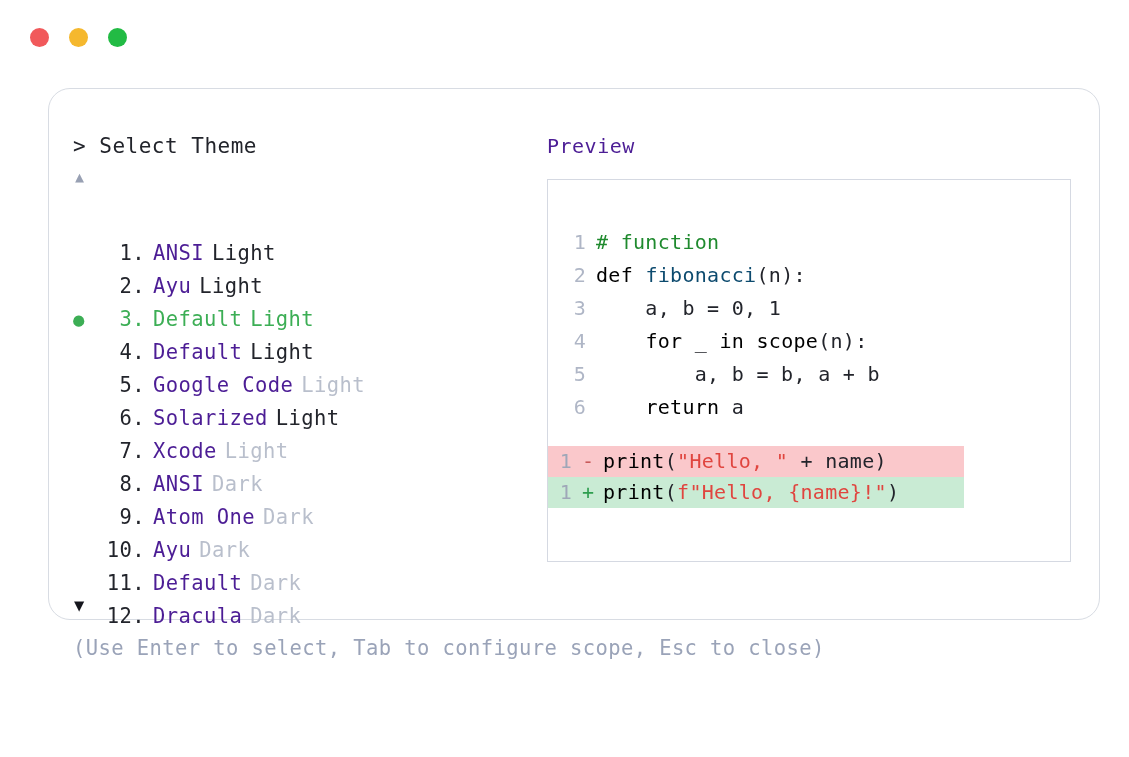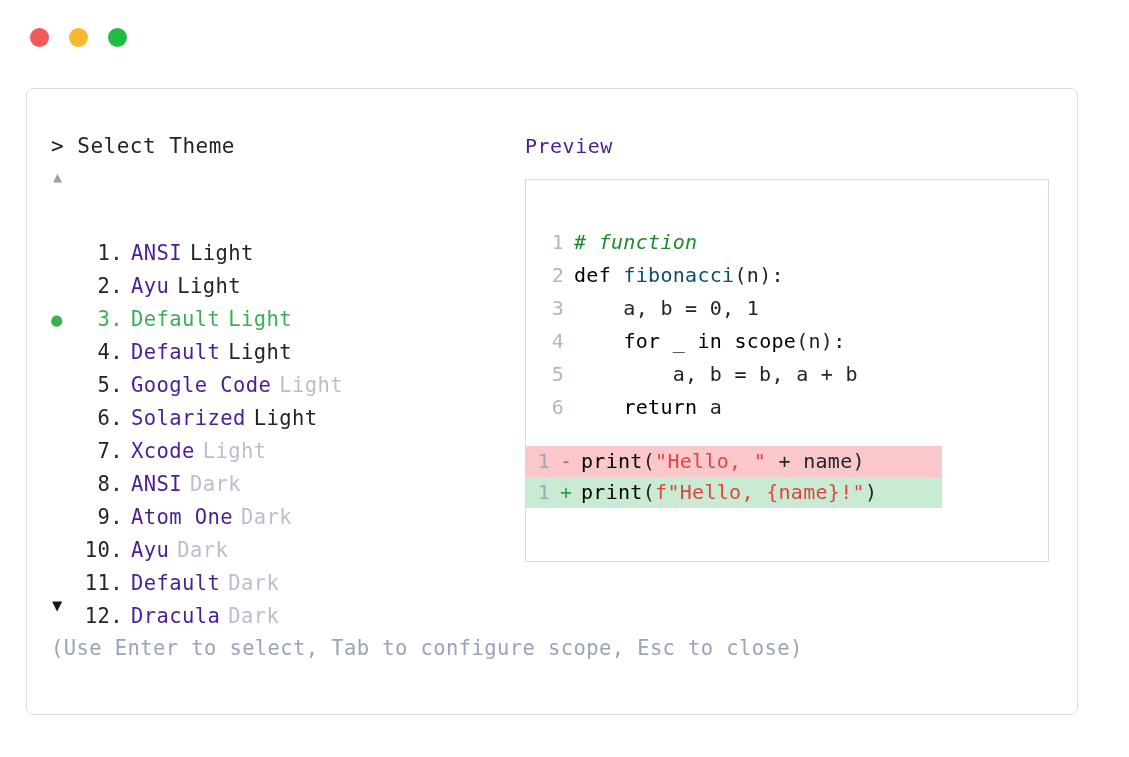--- a/index.html
+++ b/index.html
@@ -29,27 +29,27 @@
     height: 19px;
     border-radius: 50%;
   }
   .dot-close   { background: #F1595B; }
   .dot-min     { background: #F5B82E; }
   .dot-max     { background: #22BB44; }
 
   
   .card {
     position: absolute;
-    left: 26px;
+    left: 48px;
     top: 88px;
     width: 1052px;
-    height: 627px;
+    height: 532px;
     box-sizing: border-box;
     border: 1px solid #D8DCE3;
-    border-radius: 7px;
+    border-radius: 22px;
     background: #ffffff;
   }
 
   .card-inner {
     position: relative;
     width: 100%;
     height: 100%;
   }
 
   
@@ -168,21 +168,21 @@
   }
   .ln {
     width: 22px;
     flex: 0 0 22px;
     text-align: right;
     color: #AFB6C6;
     margin-right: 10px;
   }
   .code-text { color: #22242B; }
 
-  .tok-comment { color: #1F8A2E; font-style: italic; }
+  .tok-comment { color: #1F8A2E; }
   .tok-kw      { color: #000000; }
   .tok-fn      { color: #0c4a6e; }
   .tok-str     { color: #E0453F; }
   .tok-plain   { color: #22242B; }
 
   
   .diff-gap { height: 22px; }
   .diff-line {
     display: flex;
     align-items: baseline;

